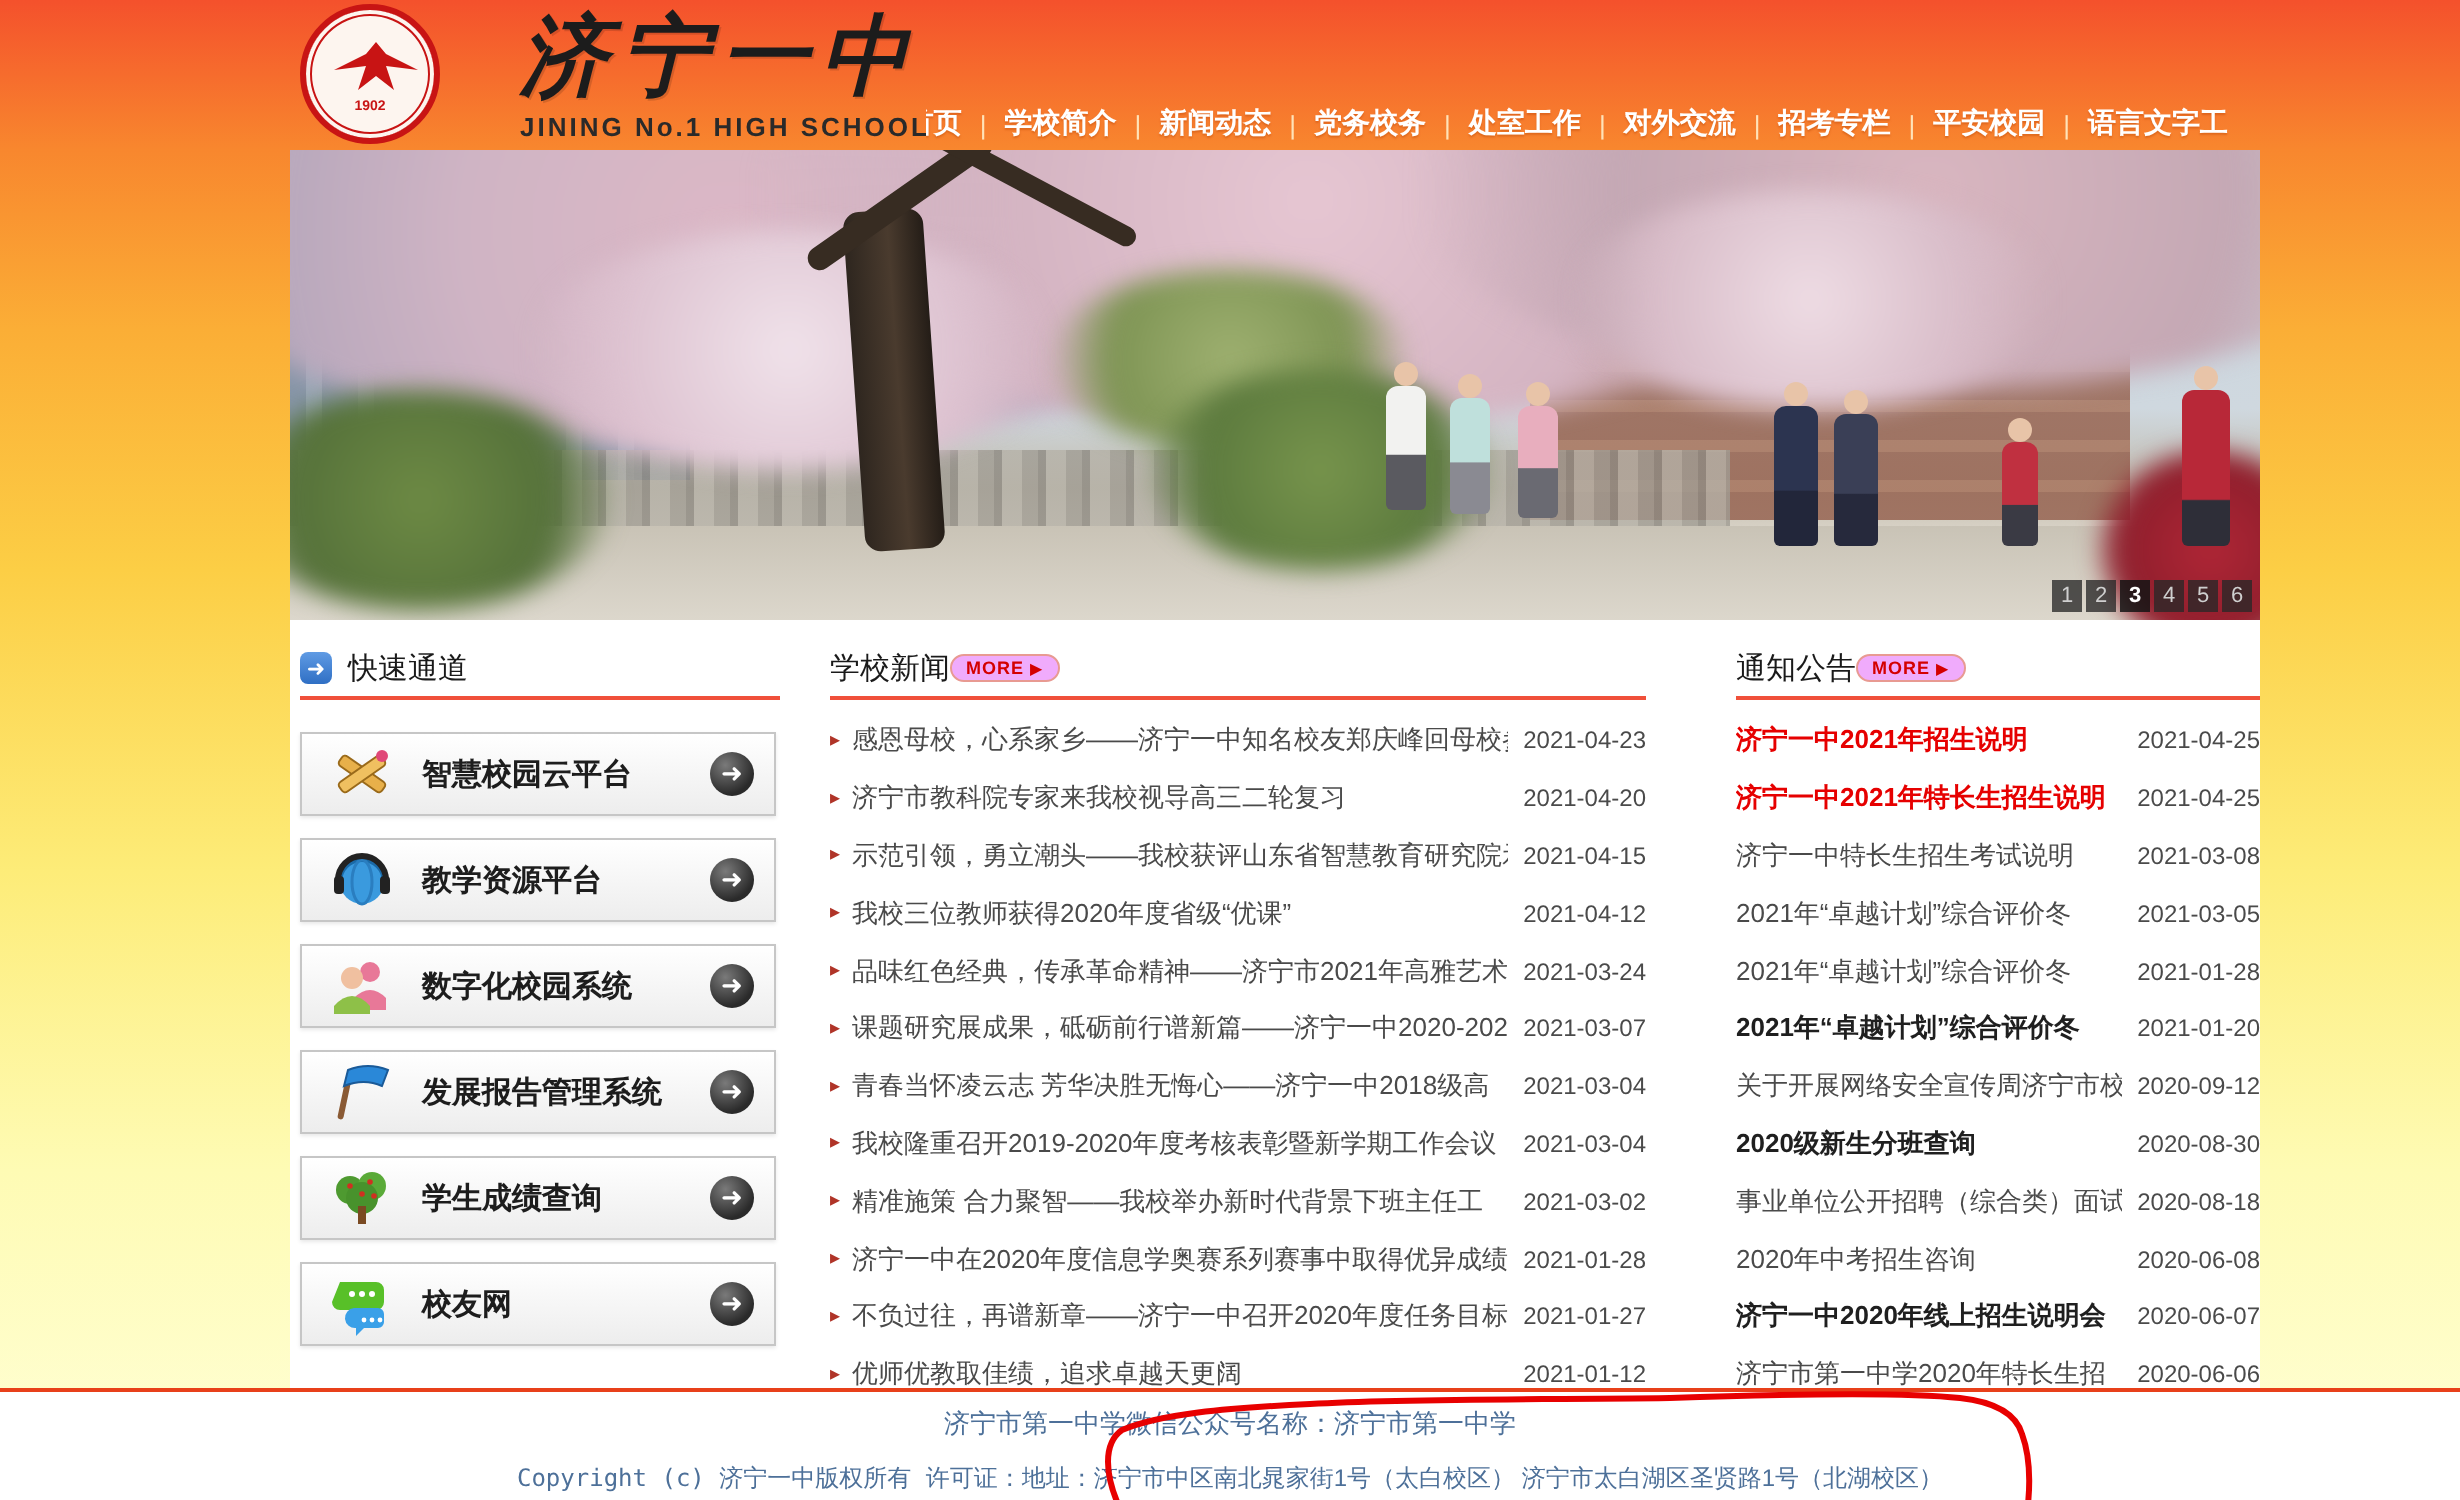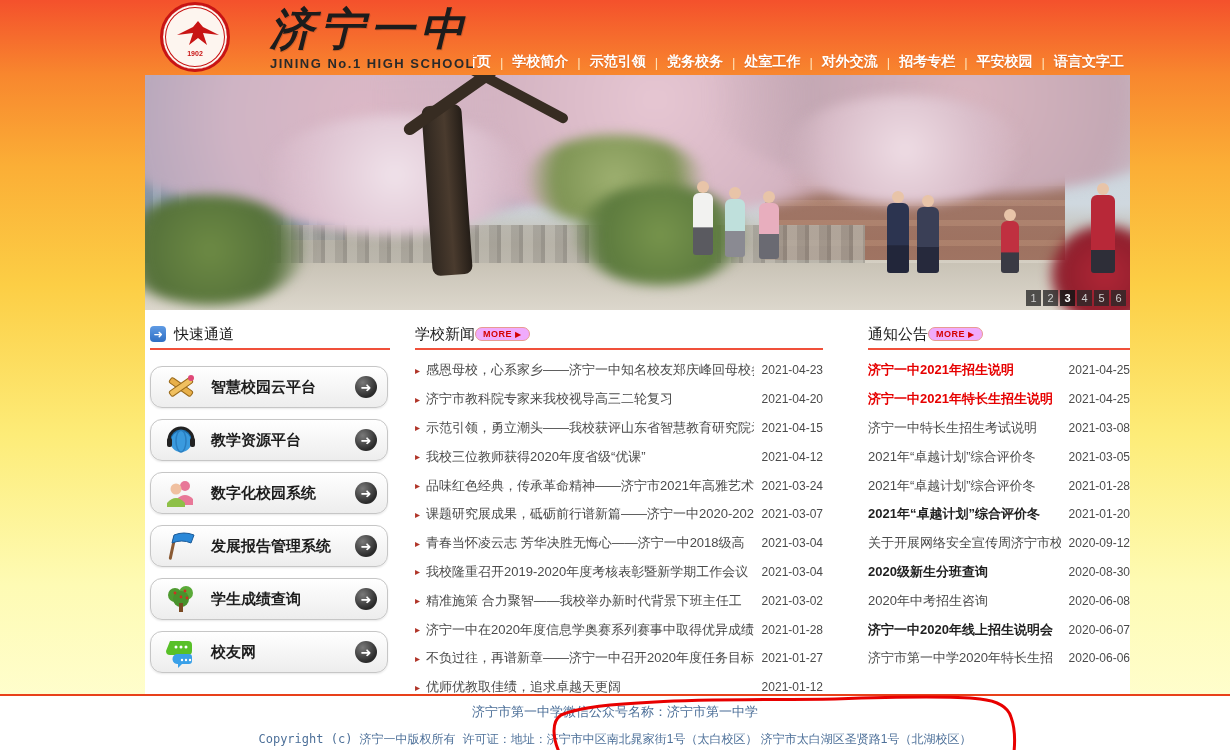--- a/index.html
+++ b/index.html
@@ -1,21 +1,21 @@
 <!DOCTYPE html>
 <html><head>
 <meta charset="utf-8">
 <style>
   * { margin:0; padding:0; box-sizing:border-box; }
   html,body { width:1230px; height:750px; overflow:hidden;
     font-family:"Liberation Sans","DejaVu Sans",sans-serif; }
   body { background:linear-gradient(180deg,#f4512c 0%,#f8872e 10%,#fbae36 22%,#fcce45 38%,#fdec78 58%,#fefbb4 78%,#ffffd8 100%); position:relative; }
 
   
-  .header { position:absolute; left:12px; top:0; width:1216px; height:75px; }
+  .header { position:absolute; left:2px; top:0; width:1216px; height:75px; }
   .logo-wrap { position:absolute; left:148px; top:2px; width:90px; height:71px; }
   .seal { width:70px; height:70px; border-radius:50%; border:3px solid #c81414; background:#fdf5ef;
     position:relative; box-shadow:inset 0 0 0 2px #fdf5ef, inset 0 0 0 3px #c81414; }
   .seal svg { position:absolute; left:10px; top:14px; }
   .seal .yr { position:absolute; left:0; right:0; bottom:12px; text-align:center; font-size:7px; color:#c81414; font-weight:bold; }
   .brand { position:absolute; left:258px; top:4px; }
   .brand .zh { font-family:"DejaVu Serif","Liberation Serif",serif; font-weight:bold; font-style:italic;
     font-size:44px; color:#1c1c1c; letter-spacing:6px; line-height:50px; text-shadow:1px 1px 0 #00000022; }
   .brand .en { font-size:13px; font-weight:bold; color:#2a2a2a; letter-spacing:1.5px; margin-top:2px; }
   .nav { position:absolute; right:95px; top:53px; width:660px; display:flex; align-items:center; justify-content:flex-end; white-space:nowrap; overflow:hidden; }
@@ -50,21 +50,21 @@
   .col-head { display:flex; align-items:center; justify-content:flex-start; height:30px; border-bottom:2px solid #f0503a; }
   .col-head .t { font-size:15px; font-weight:normal; color:#1a1a1a; }
   .more { font-size:9px; font-weight:bold; color:#d40000; border:1px solid #e89a92; background:#f0abfc;
     border-radius:8px; padding:1px 7px; cursor:pointer; letter-spacing:.5px; }
   .more i { font-style:normal; font-size:8px; }
 
   .quick { position:absolute; left:5px; top:10px; width:240px; }
   .quick .col-head { justify-content:flex-start; gap:8px; }
   .qicon { width:16px; height:16px; border-radius:4px; background:linear-gradient(180deg,#5f9be4,#2f6fc4);
     color:#fff; font-size:11px; font-weight:bold; display:flex; align-items:center; justify-content:center; }
-  .qbtn { margin-top:11px; width:238px; height:42px; border:1px solid #c6c6c6; border-radius:12px;
+  .qbtn { margin-top:11px; width:238px; height:42px; border:1px solid #c6c6c6; border-radius:0;
     background:linear-gradient(180deg,#ffffff,#ededed); box-shadow:0 1px 2px #00000018;
     display:flex; align-items:center; padding:0 10px 0 14px; cursor:pointer; }
   .qbtn .lbl { flex:1; font-size:15px; font-weight:bold; color:#1d1d1d; margin-left:14px; }
   .qbtn .go { width:22px; height:22px; border-radius:50%; background:radial-gradient(circle at 35% 30%,#7a7a7a,#2a2a2a 70%);
     color:#fff; font-size:13px; display:flex; align-items:center; justify-content:center; }
 
   .newscol { position:absolute; left:270px; top:10px; width:408px; }
   .noticecol { position:absolute; left:723px; top:10px; width:262px; }
   .rows { margin-top:6px; }
   .row { height:28.8px; display:flex; align-items:center; font-size:13px; color:#4a4a4a; cursor:pointer; }
@@ -95,21 +95,21 @@
   </div>
   <div class="brand">
     <div class="zh">济宁一中</div>
     <div class="en">JINING No.1 HIGH SCHOOL</div>
   </div>
   <div class="nav">
     <a href="#">首页</a>
       <span class="sep">|</span>
     <a href="#">学校简介</a>
       <span class="sep">|</span>
-    <a href="#">示范引领</a>
+    <a href="#">新闻动态</a>
       <span class="sep">|</span>
     <a href="#">党务校务</a>
       <span class="sep">|</span>
     <a href="#">处室工作</a>
       <span class="sep">|</span>
     <a href="#">对外交流</a>
       <span class="sep">|</span>
     <a href="#">招考专栏</a>
       <span class="sep">|</span>
     <a href="#">平安校园</a>
@@ -341,20 +341,24 @@
         </div>
       <div class="row">
           <span class="ti">关于开展网络安全宣传周济宁市校</span>
           <span class="dt">2020-09-12</span>
         </div>
       <div class="row bold">
           <span class="ti">2020级新生分班查询</span>
           <span class="dt">2020-08-30</span>
         </div>
       <div class="row">
+          <span class="ti">事业单位公开招聘（综合类）面试</span>
+          <span class="dt">2020-08-18</span>
+        </div>
+      <div class="row">
           <span class="ti">2020年中考招生咨询</span>
           <span class="dt">2020-06-08</span>
         </div>
       <div class="row bold">
           <span class="ti">济宁一中2020年线上招生说明会</span>
           <span class="dt">2020-06-07</span>
         </div>
       <div class="row">
           <span class="ti">济宁市第一中学2020年特长生招</span>
           <span class="dt">2020-06-06</span>

